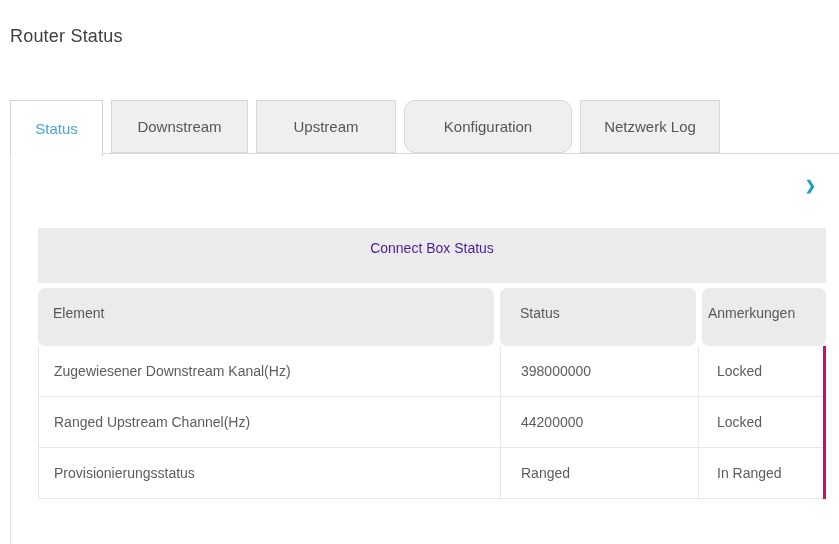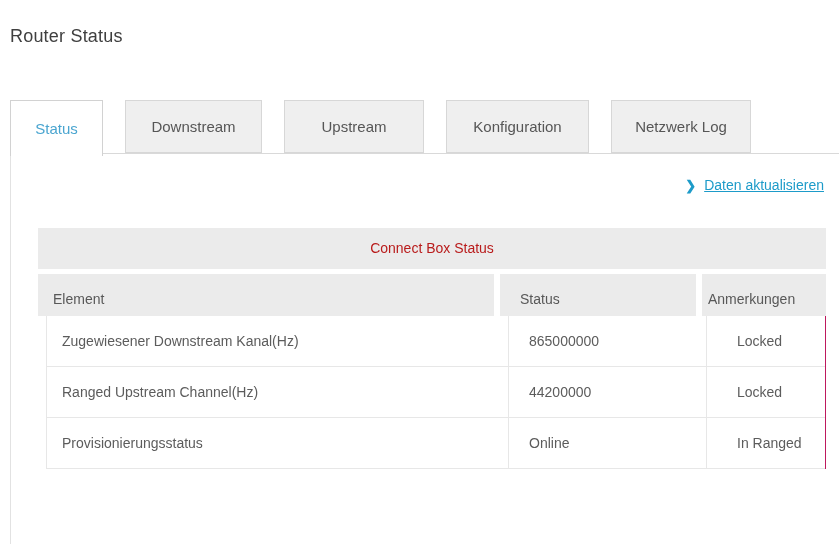--- a/index.html
+++ b/index.html
@@ -35,25 +35,25 @@
     height: 53px;
     background: #efefef;
     border: 1px solid #d7d7d7;
     color: #565656;
     font-size: 15px;
     display: flex;
     align-items: center;
     justify-content: center;
     cursor: pointer;
   }
-  .tab + .tab { margin-left: 22px; }
+  .tab + .tab { margin-left: 8px; }
   .tab-status      { width: 93px; }
   .tab-downstream  { width: 137px; }
   .tab-upstream    { width: 140px; }
-  .tab-konfiguration { width: 143px; }
+  .tab-konfiguration { width: 168px; border-radius: 11px; }
   .tab-netzwerklog { width: 140px; align-items: center; }
   .tab.active {
     background: #ffffff;
     border: 1px solid #d2d2d2;
     border-bottom: none;
     height: 56px;
     color: #4aa5d0;
   }
 
   
@@ -93,65 +93,65 @@
   .refresh-link .lbl { text-decoration: underline; }
 
   
   .status-table {
     margin: 32px 0 0 27px;
     width: 788px;
     font-size: 14px;
   }
   .table-caption {
     background: #ebebeb;
-    height: 41px;
+    height: 55px;
     line-height: 41px;
     text-align: center;
-    color: #b91c1c;
+    color: #4c1d95;
   }
   .table-head {
     display: grid;
     grid-template-columns: 456px 196px auto;
     column-gap: 6px;
     margin-top: 5px;
     background: #ffffff;
   }
   .table-head .hcell {
     background: #ebebeb;
-    height: 42px;
+    height: 58px;
     line-height: 50px;
     color: #585858;
     padding-left: 15px;
     overflow: hidden;
     white-space: nowrap;
+    border-radius: 7px;
   }
   .table-head .hcell.c2 { padding-left: 20px; }
   .table-head .hcell.c3 { padding-left: 6px; }
 
   .table-body {
     border-left: 1px solid #e7e7e7;
-    border-right: 1px solid #be185d;
-    margin-left: 8px;
+    border-right: 3px solid #be185d;
   }
   .trow {
     display: grid;
     grid-template-columns: 461px 198px auto;
     border-bottom: 1px solid #e7e7e7;
   }
   .tcell {
     height: 50px;
     line-height: 50px;
     padding-left: 15px;
     color: #5c5c5c;
     overflow: hidden;
     white-space: nowrap;
     background: #ffffff;
   }
   .tcell.c2 { border-left: 1px solid #e7e7e7; padding-left: 20px; }
-  .tcell.c3 { border-left: 1px solid #e7e7e7; padding-left: 30px; }
+  .tcell.c3 { border-left: 1px solid #e7e7e7; padding-left: 18px; }
 </style>
 </head>
 <body>
 
 <div class="page">
 
   <h1 class="page-title">Router Status</h1>
 
   <div class="tabs">
     <div class="tab tab-status active">
@@ -169,47 +169,46 @@
     <div class="tab tab-netzwerklog">
       <span>Netzwerk Log</span>
     </div>
   </div>
 
   <div class="panel">
 
     <div class="refresh-row">
       <a class="refresh-link" href="#">
         <span class="chev">❯</span>
-        <span class="lbl">Daten aktualisieren</span>
       </a>
     </div>
 
     <div class="status-table">
 
       <div class="table-caption">Connect Box Status</div>
 
       <div class="table-head">
         <div class="hcell c1">Element</div>
         <div class="hcell c2">Status</div>
         <div class="hcell c3">Anmerkungen</div>
       </div>
 
       <div class="table-body">
         <div class="trow">
           <div class="tcell c1">Zugewiesener Downstream Kanal(Hz)</div>
-          <div class="tcell c2">865000000</div>
+          <div class="tcell c2">398000000</div>
           <div class="tcell c3">Locked</div>
         </div>
         <div class="trow">
           <div class="tcell c1">Ranged Upstream Channel(Hz)</div>
           <div class="tcell c2">44200000</div>
           <div class="tcell c3">Locked</div>
         </div>
         <div class="trow">
           <div class="tcell c1">Provisionierungsstatus</div>
-          <div class="tcell c2">Online</div>
+          <div class="tcell c2">Ranged</div>
           <div class="tcell c3">In Ranged</div>
         </div>
       </div>
 
     </div>
   </div>
 </div>
 
 </body></html>

